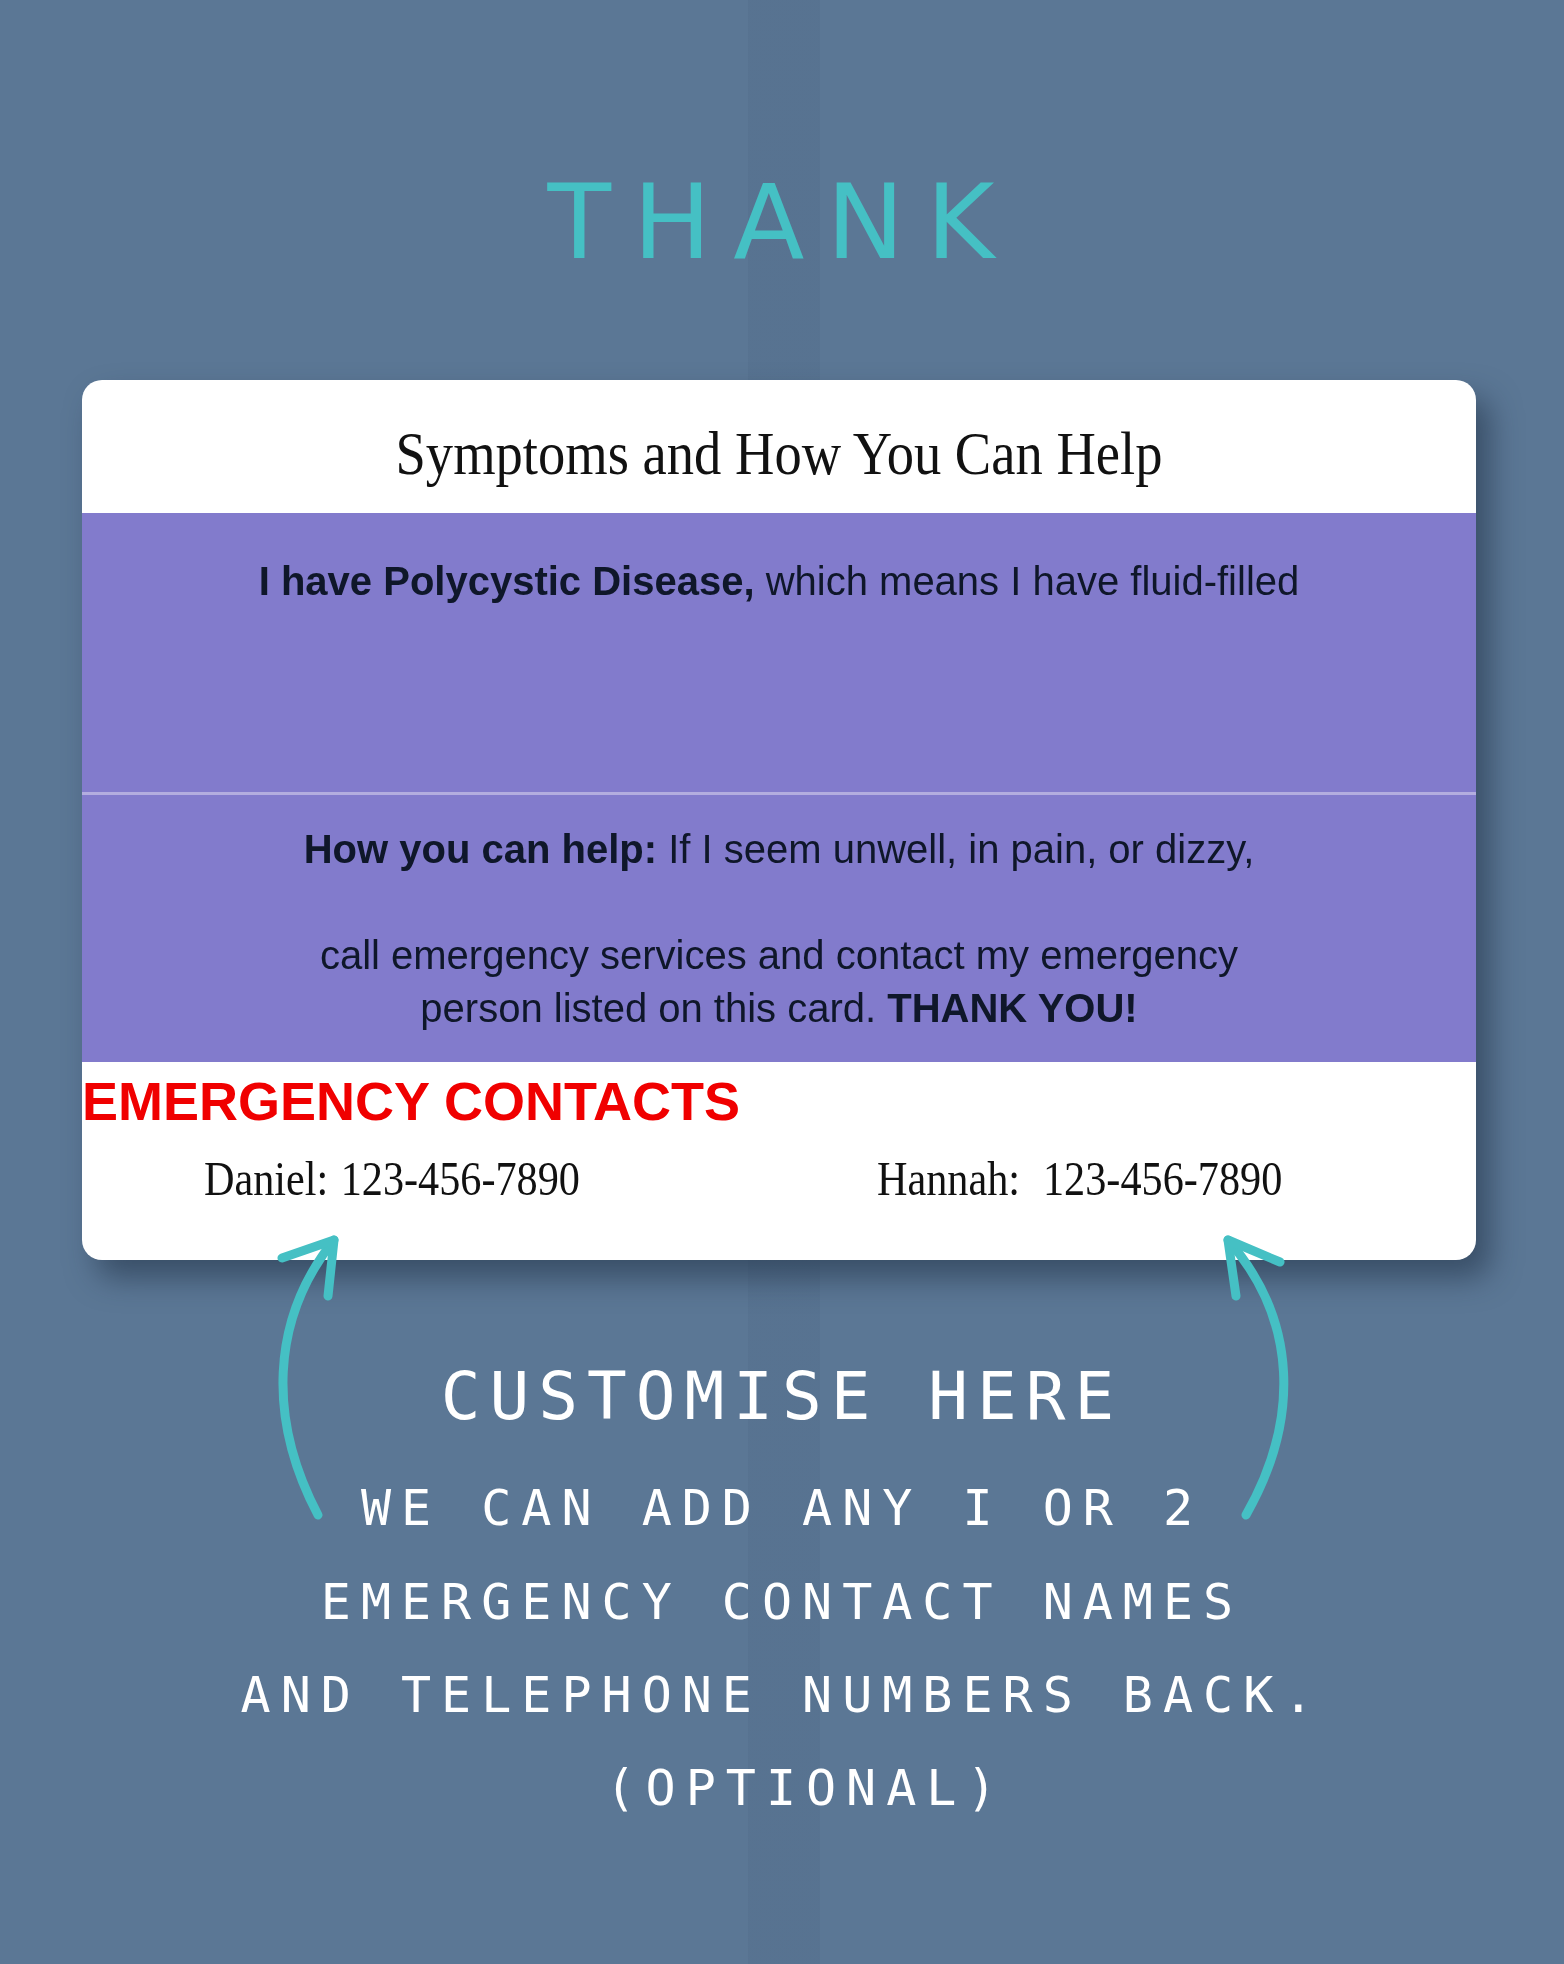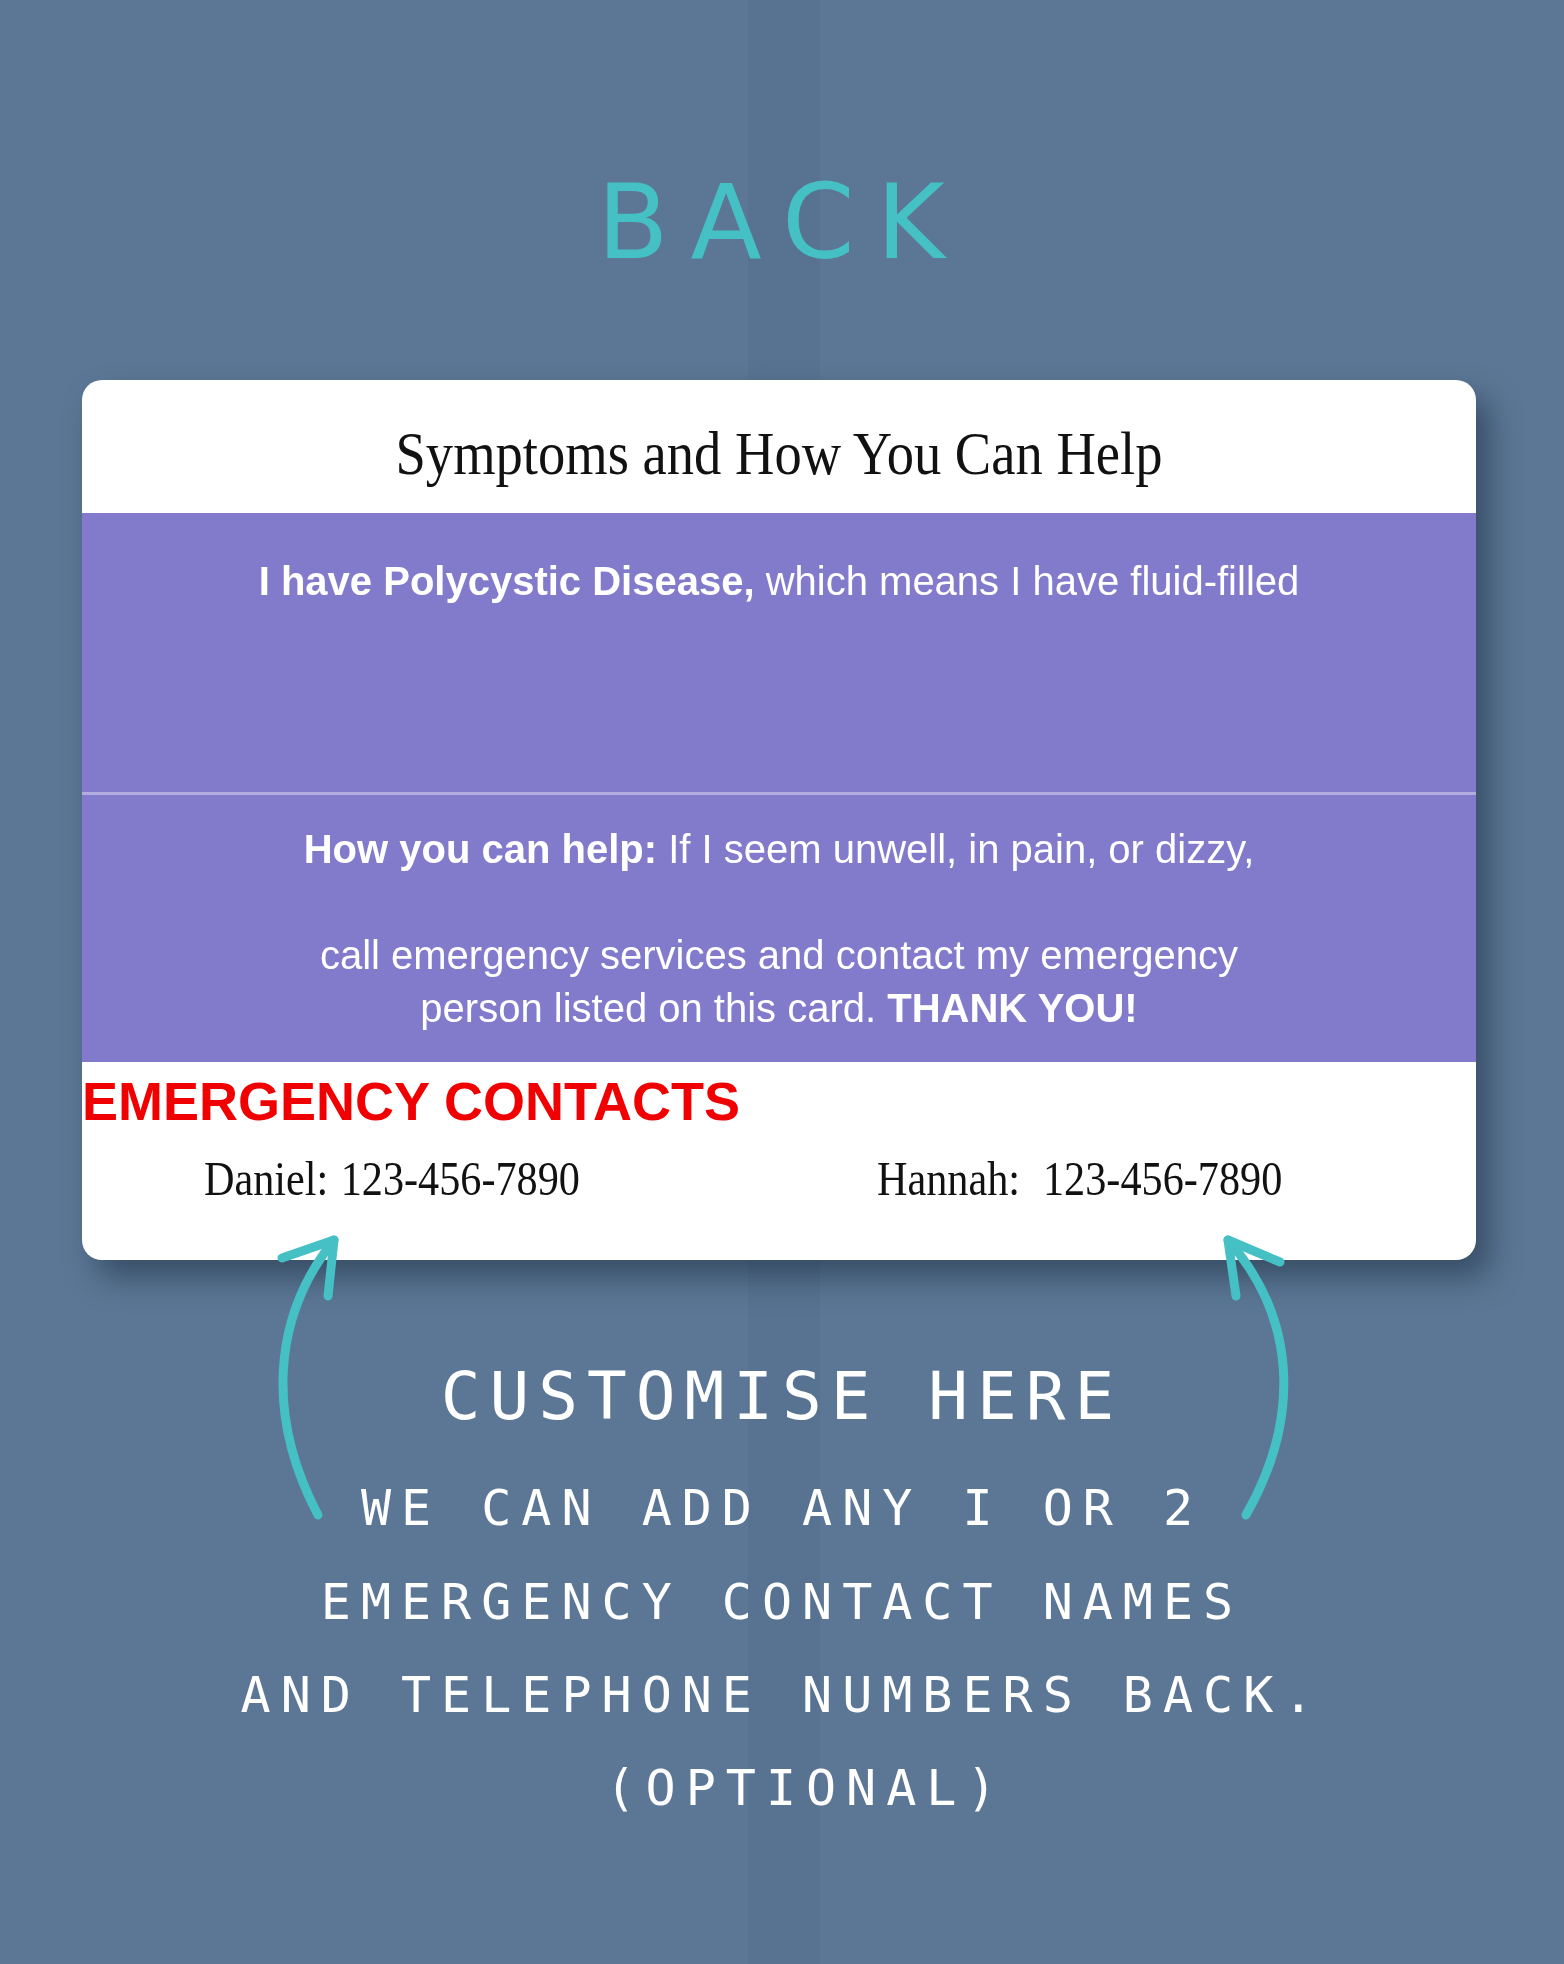--- a/index.html
+++ b/index.html
@@ -28,21 +28,21 @@
       font-family: "Liberation Serif", serif; color: #111;
       font-size: 62px; line-height: 1; padding-top: 42px; box-sizing: border-box;
       transform: scaleX(0.88);
     }
     .purple {
       position: absolute; left: 0; top: 133px; width: 100%; height: 549px;
       background: #827bcc;
     }
     .para {
       position: absolute; left: 0; width: 100%; text-align: center;
-      color: #ffffff; font-family: "Liberation Sans", sans-serif;
+      color: #0f172a; font-family: "Liberation Sans", sans-serif;
       font-size: 40px; line-height: 53px;
     }
     .para b { font-weight: bold; }
     .para-1 { top: 42px; }
     .para-2 { top: 310px; }
     .divider {
       position: absolute; left: 0; top: 279px; width: 100%; height: 3px;
       background: #b3addf;
     }
     .ec-heading {
@@ -69,21 +69,21 @@
     .note-title { top: 1364px; font-size: 66px; letter-spacing: 9px; }
     .note-line { font-size: 50px; letter-spacing: 10px; }
     .note-l1 { top: 1483px; }
     .note-l2 { top: 1577px; }
     .note-l3 { top: 1670px; }
     .note-l4 { top: 1763px; padding-left: 24px; }
   </style>
 </head>
 <body>
 
-<div class="heading-back">BACK</div>
+<div class="heading-back">THANK</div>
 
 <div class="card">
   <div class="card-title">Symptoms and How You Can Help</div>
 
   <div class="purple">
     <div class="para para-1">
       <b>I have Polycystic Disease,</b><span> which means I have fluid-filled</span><br>
       <br>
       <br>
     </div>

